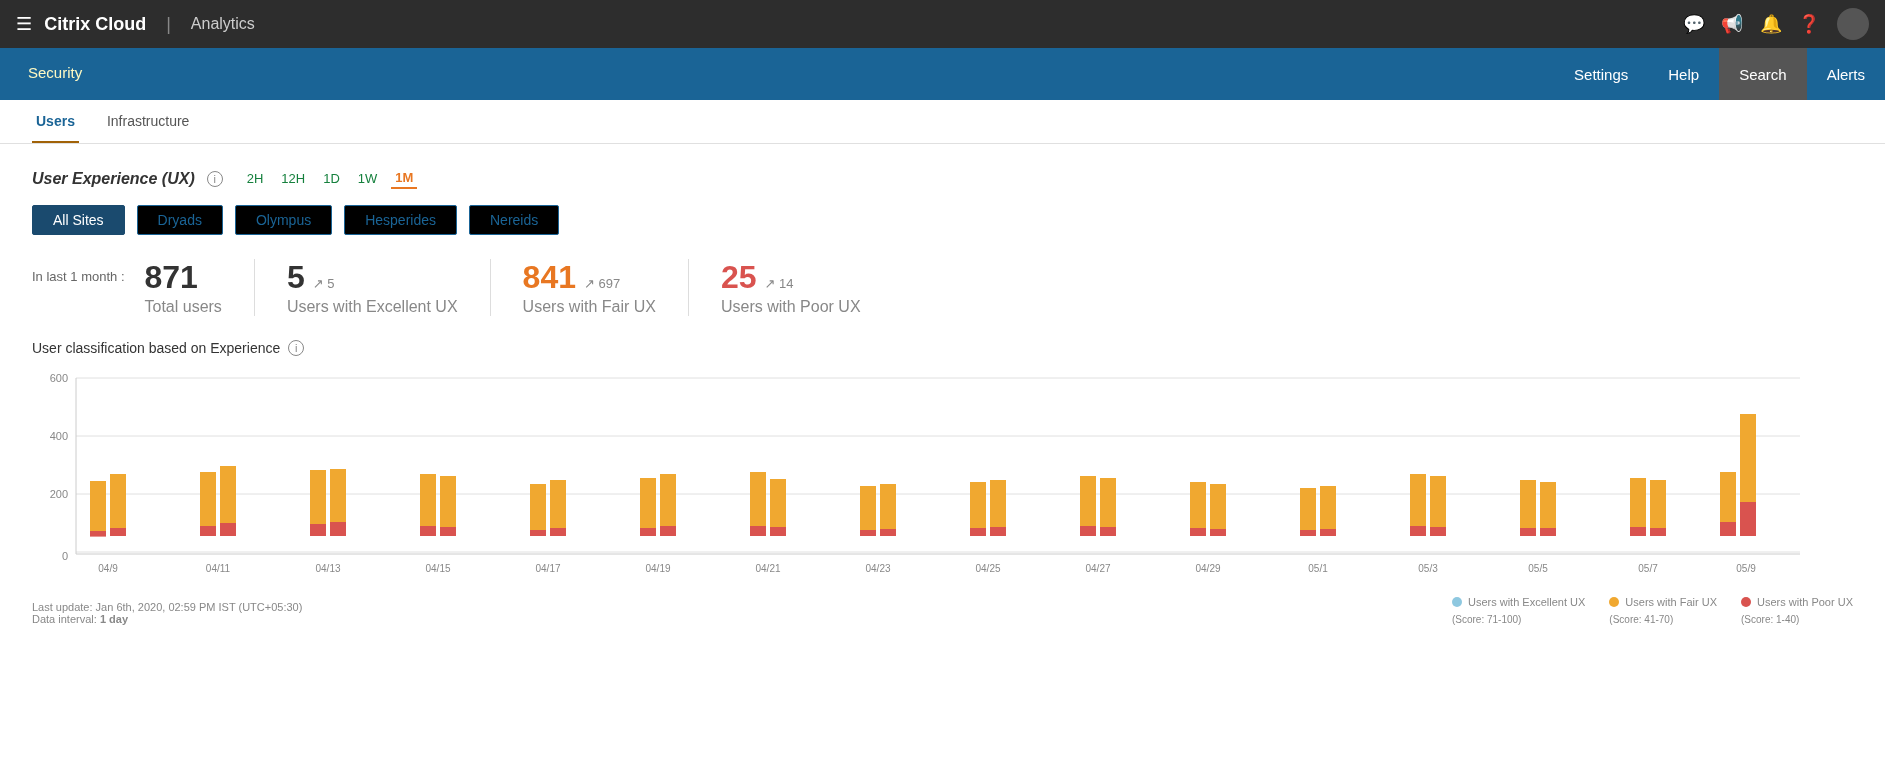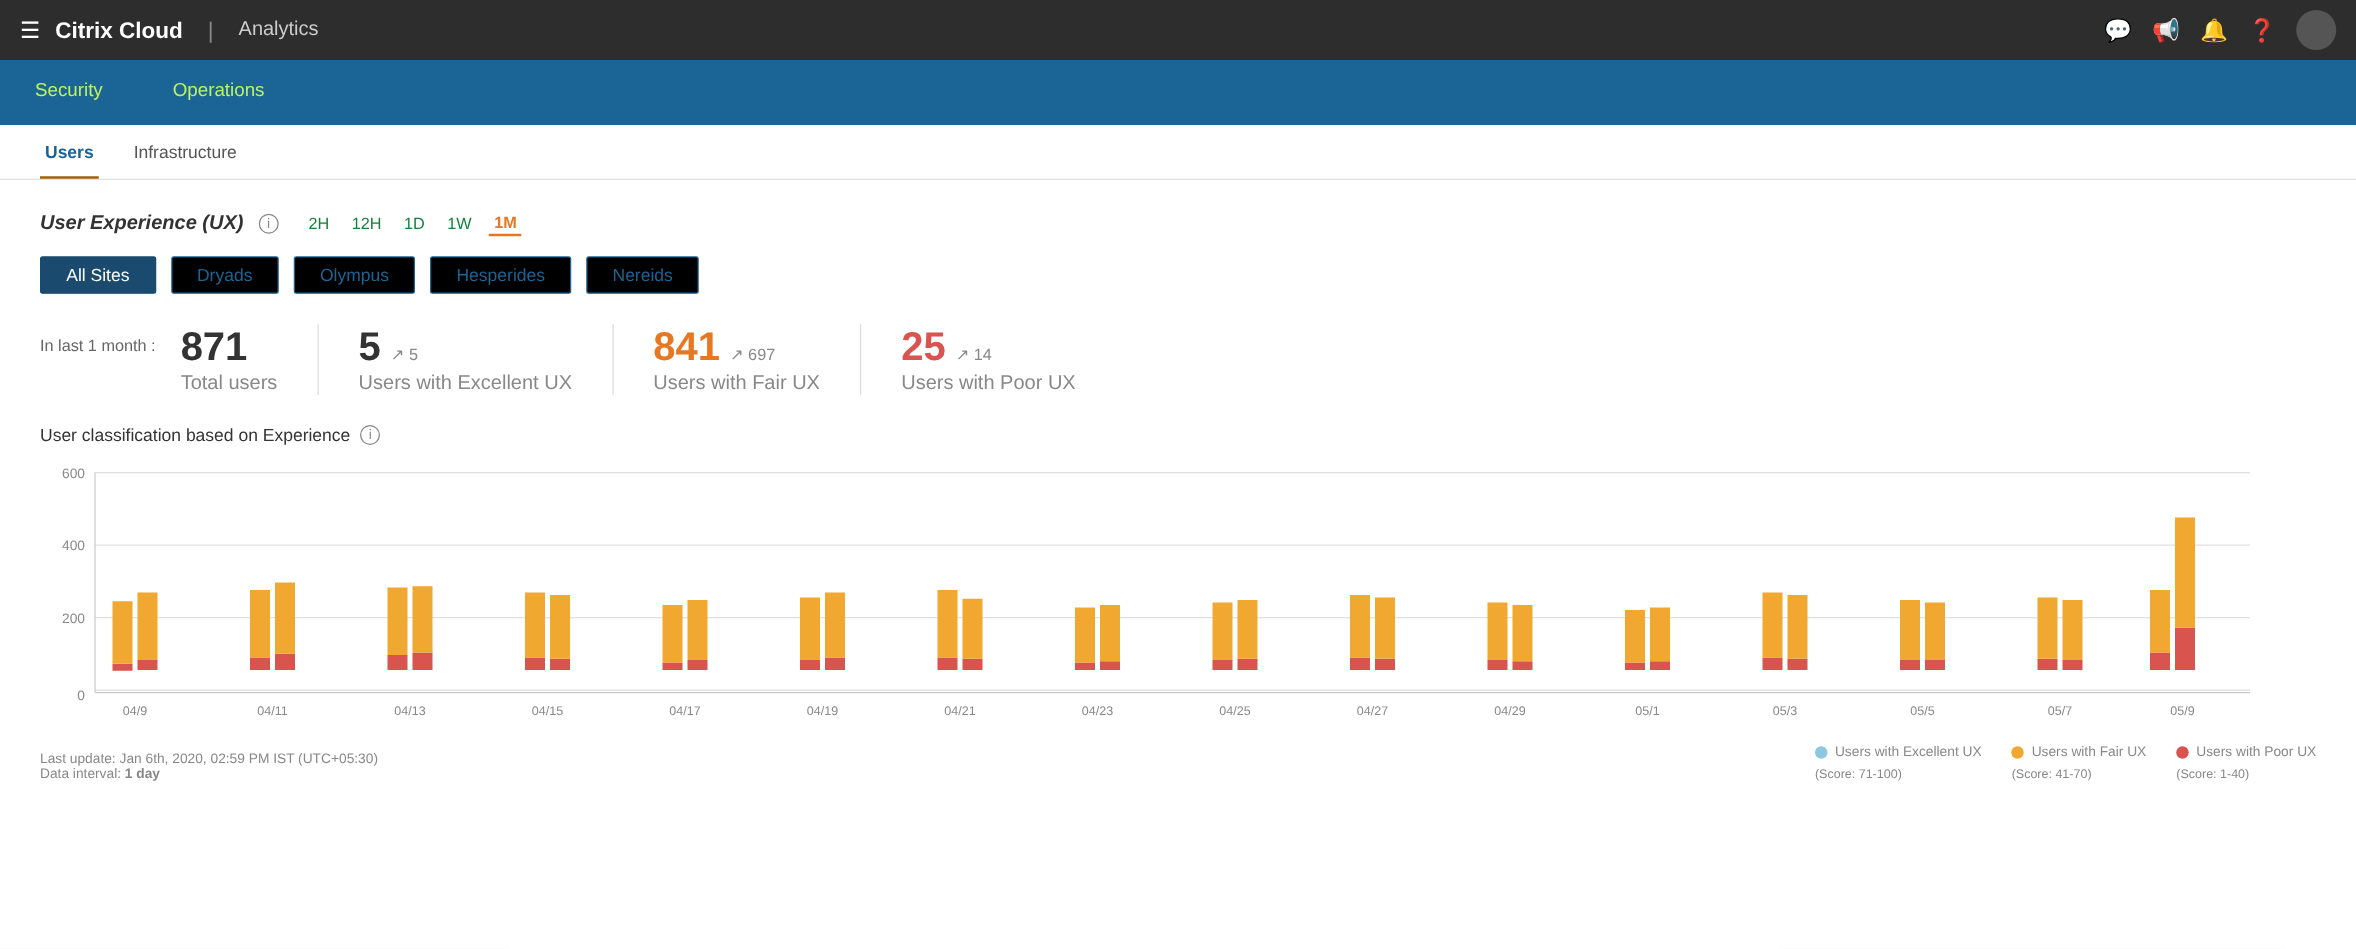--- a/index.html
+++ b/index.html
@@ -28,21 +28,21 @@
     .navbar {
       background: #1a6496;
       height: 52px;
       display: flex;
       align-items: stretch;
     }
     .nav-item {
       display: flex;
       align-items: center;
       padding: 0 28px;
-      color: #bef264;
+      color: #fef9c3;
       font-size: 15px;
       cursor: pointer;
       border-bottom: 3px solid transparent;
     }
     .nav-item.active {
       background: #155780;
       border-bottom: 3px solid #fff;
       font-weight: bold;
     }
     .nav-right { margin-left: auto; display: flex; align-items: stretch; }
@@ -196,22 +196,33 @@
     <span class="topbar-icon">🔔</span>
     <span class="topbar-icon">❓</span>
     <div class="topbar-avatar"></div>
   </div>
 </div>
 
 <div class="navbar">
   <div class="nav-item">
     <span>Security</span>
   </div>
-  <div class="nav-item">
-    <span>Operations</span>
+  <div class="nav-right">
+    <div class="nav-right-item">
+      <span>Settings</span>
+    </div>
+    <div class="nav-right-item">
+      <span>Help</span>
+    </div>
+    <div class="nav-right-item search-active">
+      <span>Search</span>
+    </div>
+    <div class="nav-right-item">
+      <span>Alerts</span>
+    </div>
   </div>
 </div>
 
 <div class="subnav">
   <div class="subnav-item active">
     <span>Users</span>
   </div>
   <div class="subnav-item">
     <span>Infrastructure</span>
   </div>

